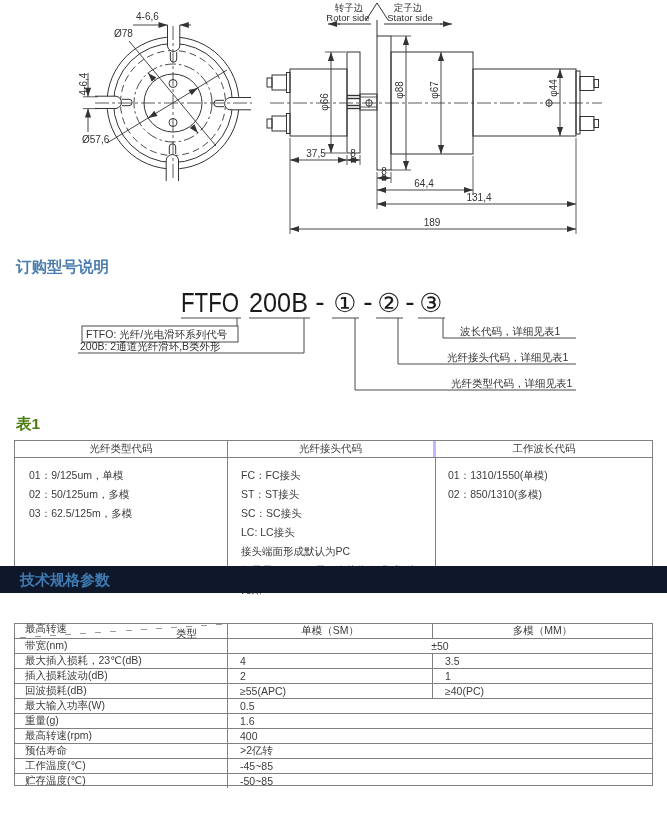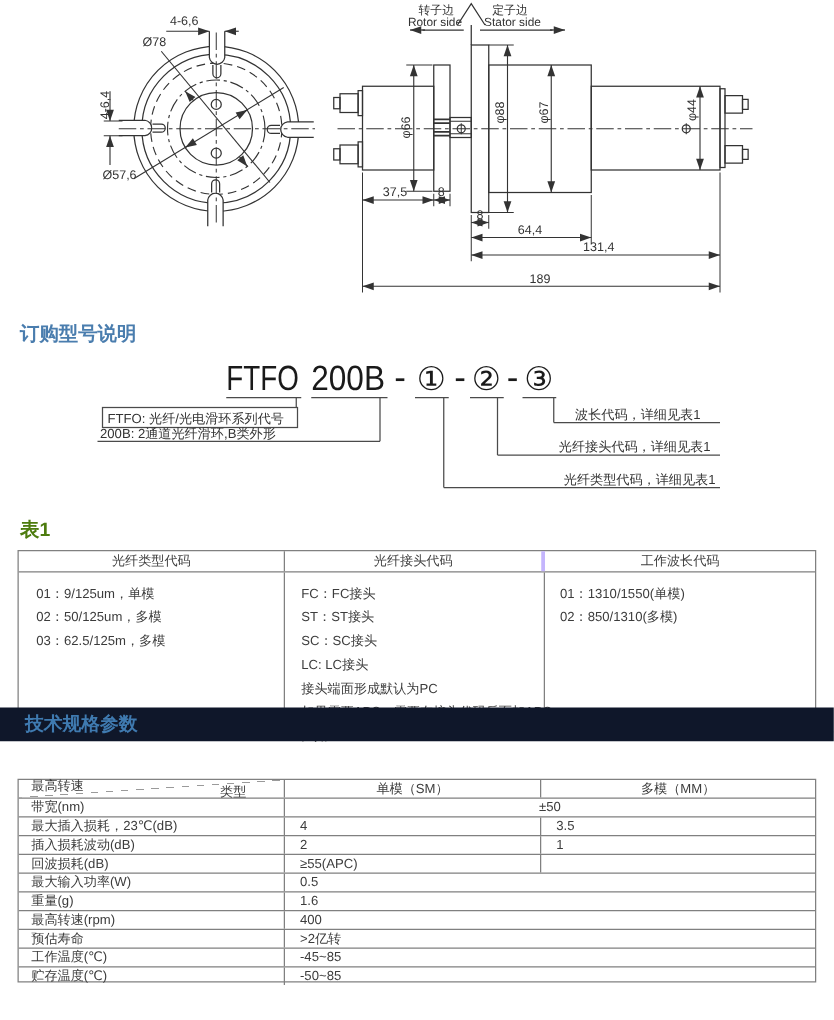--- a/index.html
+++ b/index.html
@@ -288,20 +288,21 @@
           <div class="spec-cell val last">3.5</div>
         </div>
         <div class="spec-row">
           <div class="spec-cell name">插入损耗波动(dB)</div>
           <div class="spec-cell val mid">2</div>
           <div class="spec-cell val last">1</div>
         </div>
         <div class="spec-row">
           <div class="spec-cell name">回波损耗(dB)</div>
           <div class="spec-cell val mid">≥55(APC)</div>
+          <div class="spec-cell val last">≥40(PC)</div>
         </div>
         <div class="spec-row">
           <div class="spec-cell name">最大输入功率(W)</div>
           <div class="spec-cell val span">0.5</div>
         </div>
         <div class="spec-row">
           <div class="spec-cell name">重量(g)</div>
           <div class="spec-cell val span">1.6</div>
         </div>
         <div class="spec-row">

